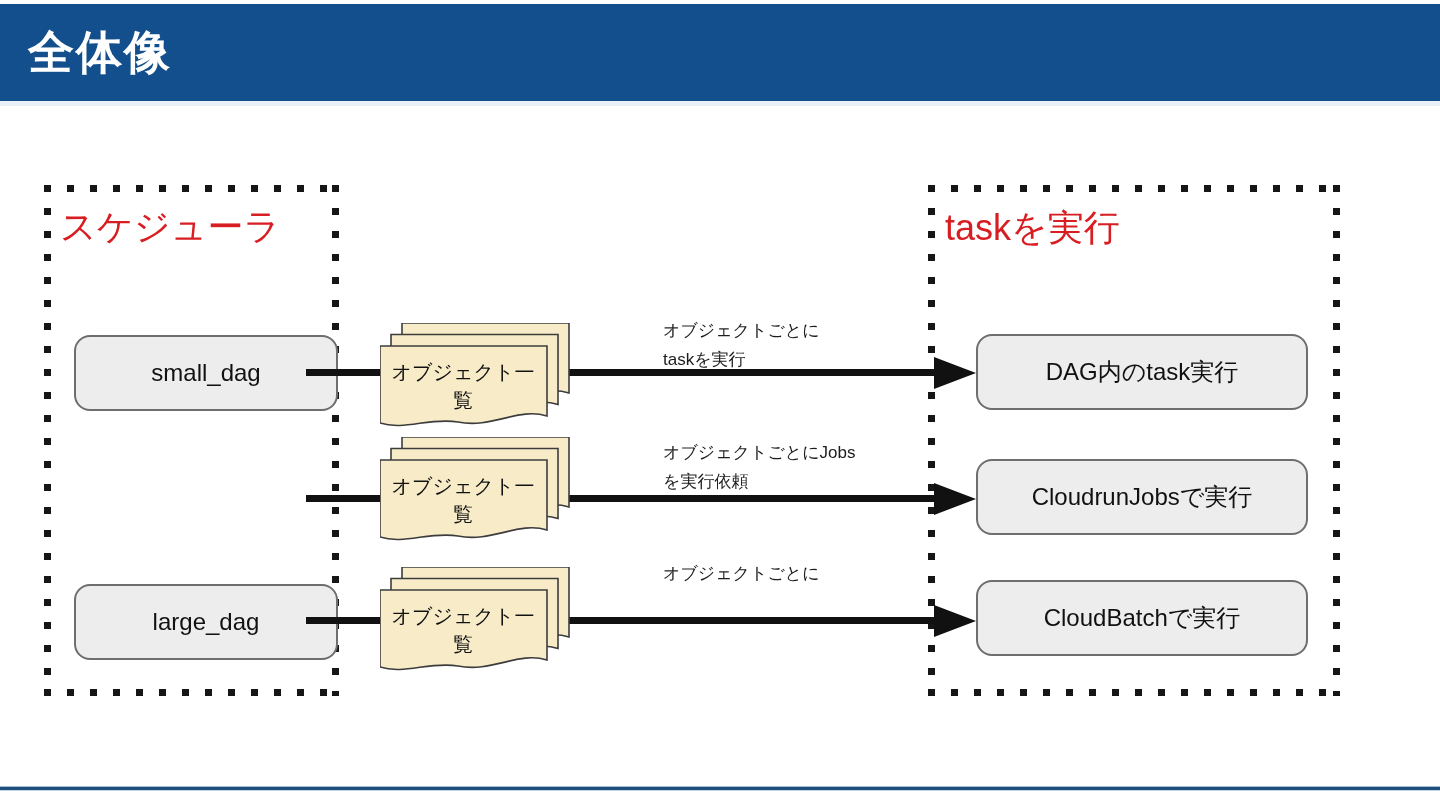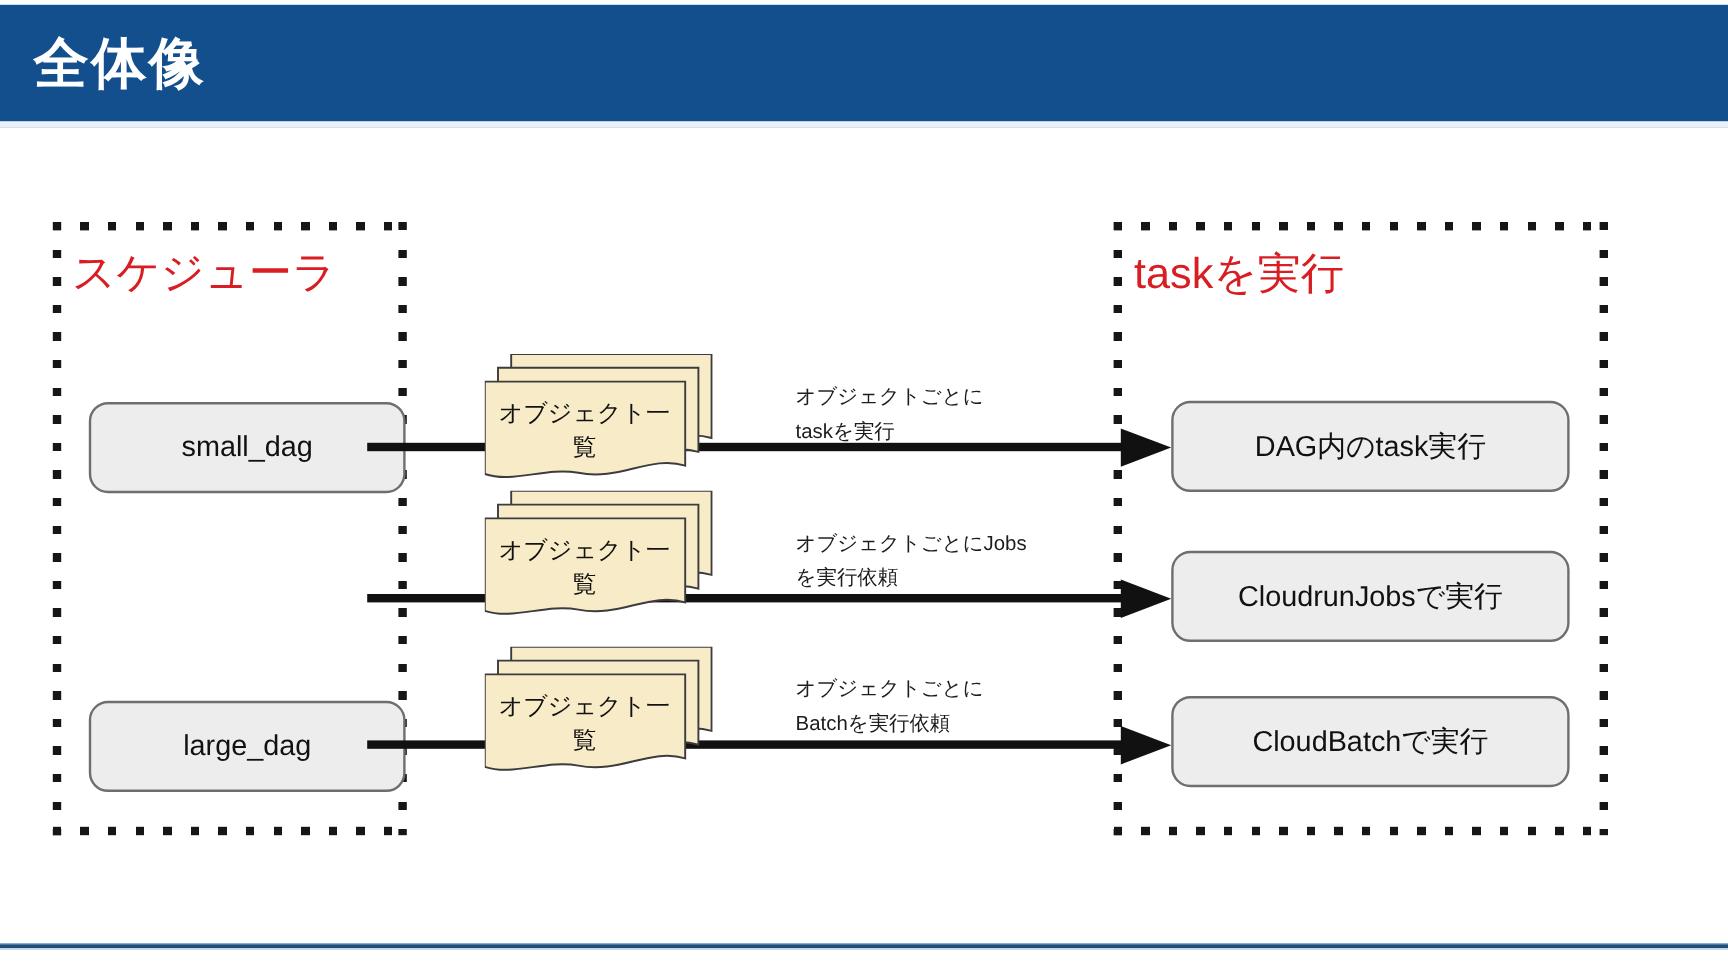--- a/index.html
+++ b/index.html
@@ -48,21 +48,21 @@
     position:absolute; right:0; top:0; width:0; height:0;
     border-top:16px solid transparent; border-bottom:16px solid transparent;
     border-left:42px solid #111111;
   }
   
   .arrow-label {
     position:absolute; left:663px; font-size:17px; line-height:29px; color:#1c1c1c;
     white-space:nowrap; z-index:2;
   }
   
-  .stack { position:absolute; left:404px; width:190px; height:106px; z-index:3; }
+  .stack { position:absolute; left:380px; width:190px; height:106px; z-index:3;margin-top:28px; }
   .stack svg { display:block; }
   .doc-page { fill:#F8ECC8; stroke:#3C3C3C; stroke-width:1.6; }
   .doc-text { font-size:20px; font-weight:500; fill:#111; text-anchor:middle;
               font-family:"Liberation Sans","DejaVu Sans",sans-serif; }
   
   .footer-line {
     position:absolute; left:0; top:786px; width:1440px; height:3px;
     background:#1F4E79; border-top:1px solid #9DBFDC; border-bottom:1px solid #BFD5E8;
   }
 </style>
@@ -108,21 +108,20 @@
   <div class="arrow-label" style="top:316px;">
     <div>オブジェクトごとに</div>
     <div>taskを実行</div>
   </div>
   <div class="arrow-label" style="top:438px;">
     <div>オブジェクトごとにJobs</div>
     <div>を実行依頼</div>
   </div>
   <div class="arrow-label" style="top:559px;">
     <div>オブジェクトごとに</div>
-    <div>Batchを実行依頼</div>
   </div>
 
   <div class="stack" style="top:295px;">
     <svg width="190" height="106" viewBox="0 0 190 106">
       <path class="doc-page" transform="translate(22,0)" d="M0,0 H167 V70 C138,61 112,83 78,76 C50,71 24,85 0,77 Z"></path>
       <path class="doc-page" transform="translate(11,11.5)" d="M0,0 H167 V70 C138,61 112,83 78,76 C50,71 24,85 0,77 Z"></path>
       <path class="doc-page" transform="translate(0,23)" d="M0,0 H167 V70 C138,61 112,83 78,76 C50,71 24,85 0,77 Z"></path>
       <text class="doc-text" x="83" y="56">オブジェクト一</text>
       <text class="doc-text" x="83" y="84">覧</text>
     </svg>

